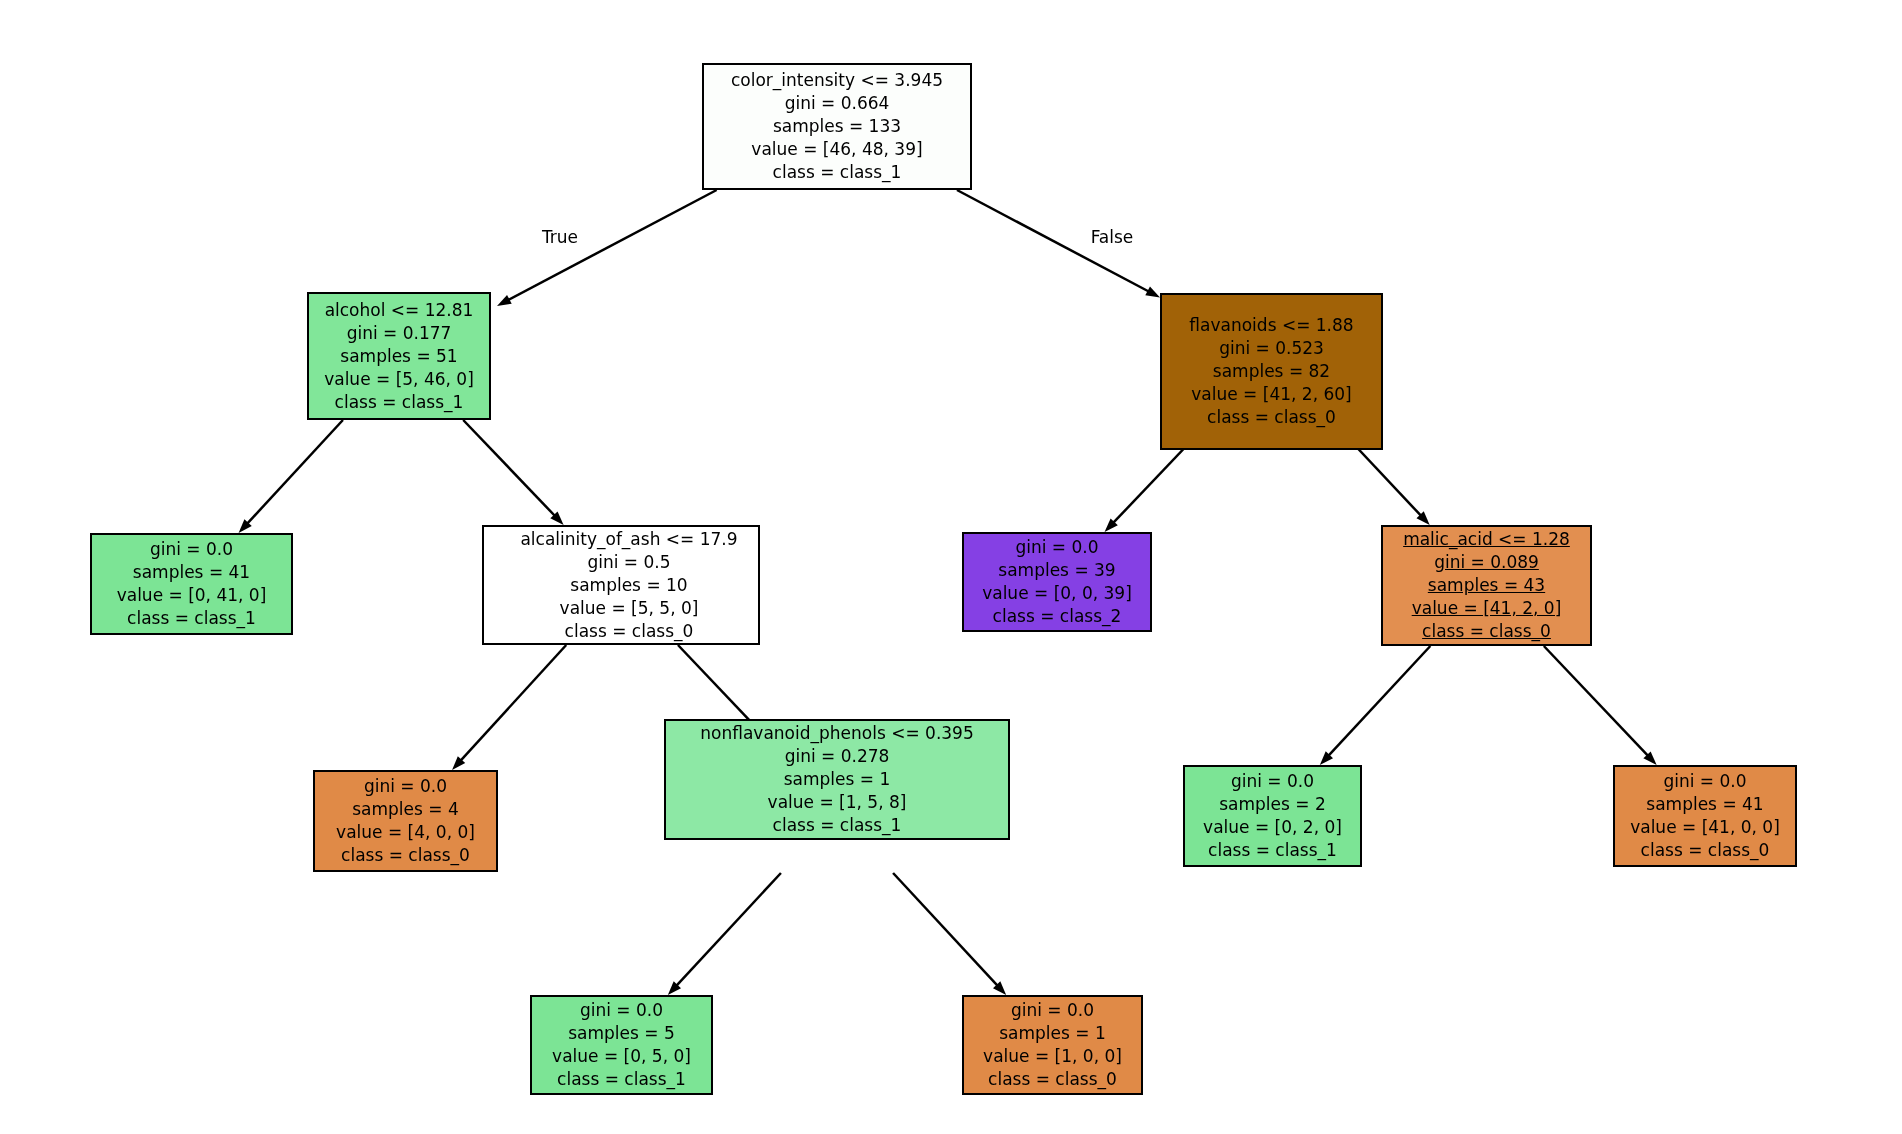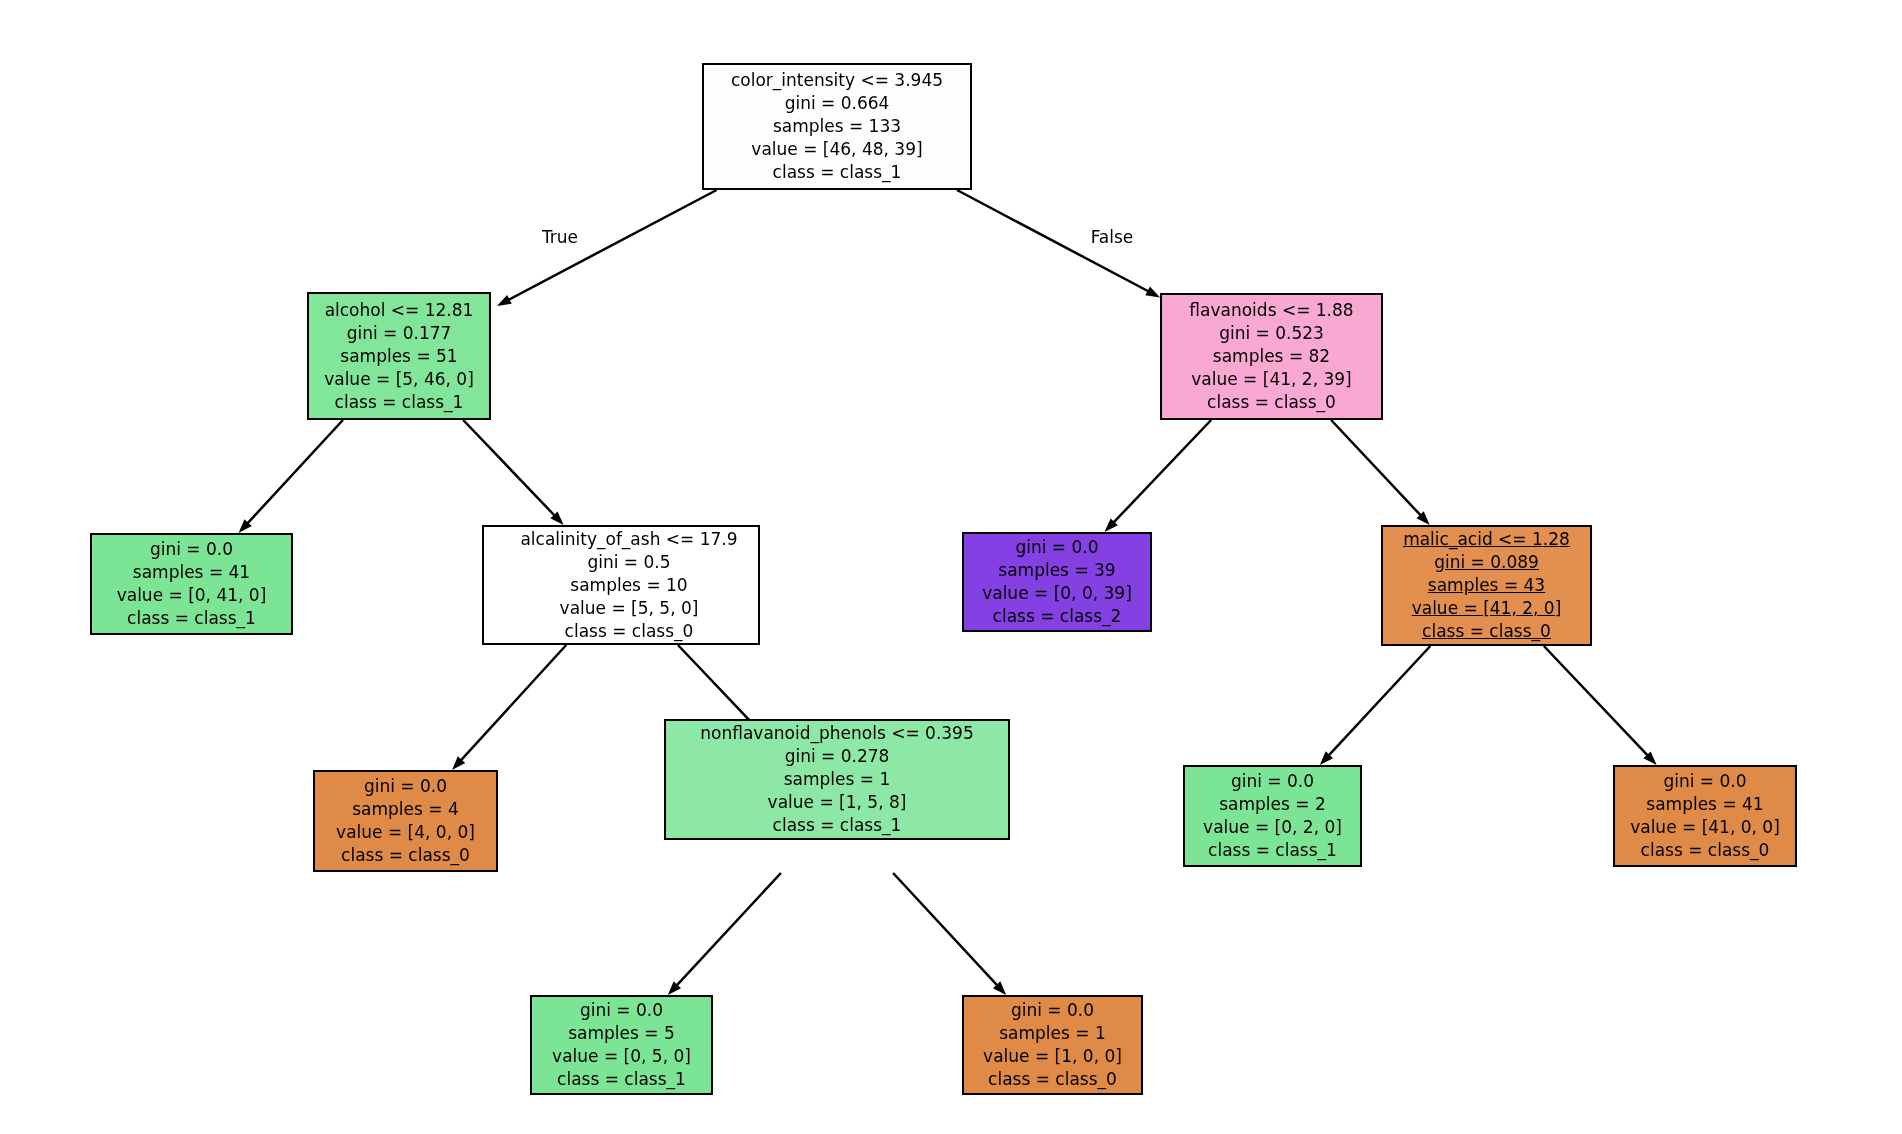--- a/index.html
+++ b/index.html
@@ -82,25 +82,25 @@
   </div>
 
   <div class="node" style="left: 307px; top: 292px; width: 184px; height: 128px; background: rgb(129, 230, 153);">
     <span>alcohol &lt;= 12.81</span>
     <span>gini = 0.177</span>
     <span>samples = 51</span>
     <span>value = [5, 46, 0]</span>
     <span>class = class_1</span>
   </div>
 
-  <div class="node" style="left: 1160px; top: 293px; width: 223px; height: 127px; background: #f9a8d4;">
+  <div class="node" style="left: 1160px; top: 293px; width: 223px; height: 157px; background: #a16207;">
     <span>flavanoids &lt;= 1.88</span>
     <span>gini = 0.523</span>
     <span>samples = 82</span>
-    <span>value = [41, 2, 39]</span>
+    <span>value = [41, 2, 60]</span>
     <span>class = class_0</span>
   </div>
 
   <div class="node" style="left: 90px; top: 533px; width: 203px; height: 102px; background: rgb(124, 228, 149);">
     <span>gini = 0.0</span>
     <span>samples = 41</span>
     <span>value = [0, 41, 0]</span>
     <span>class = class_1</span>
   </div>
 

